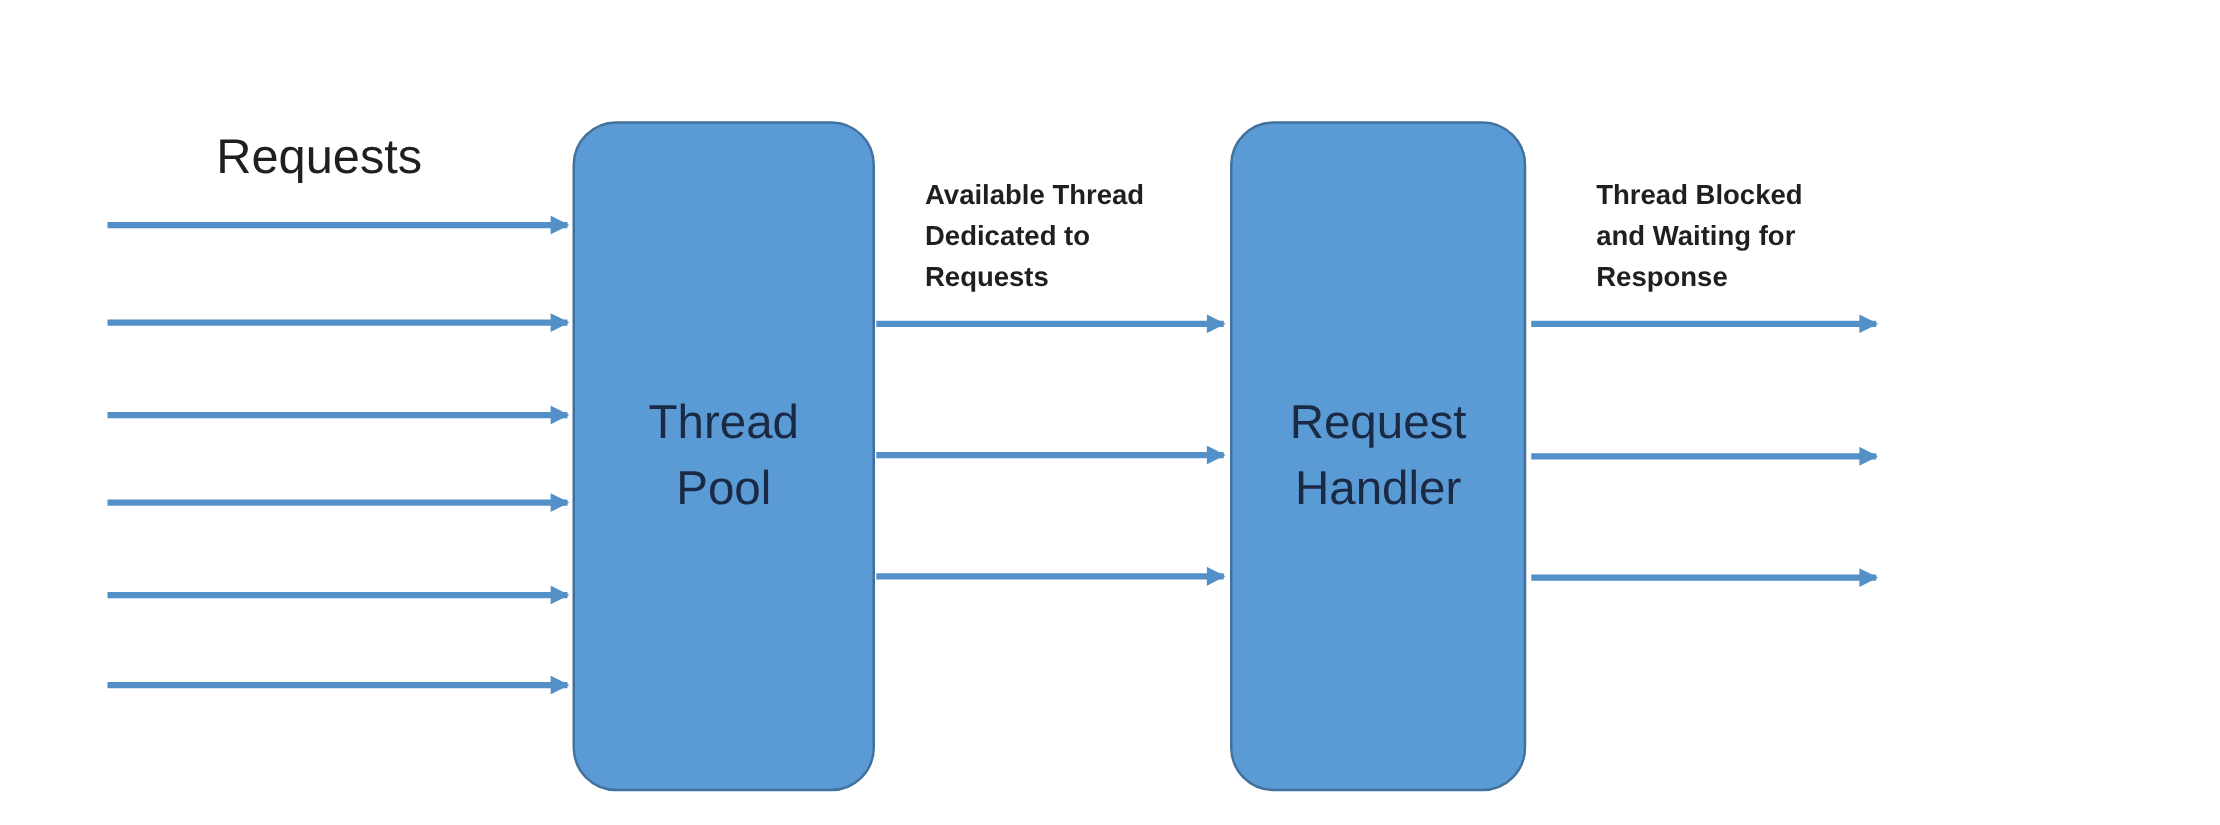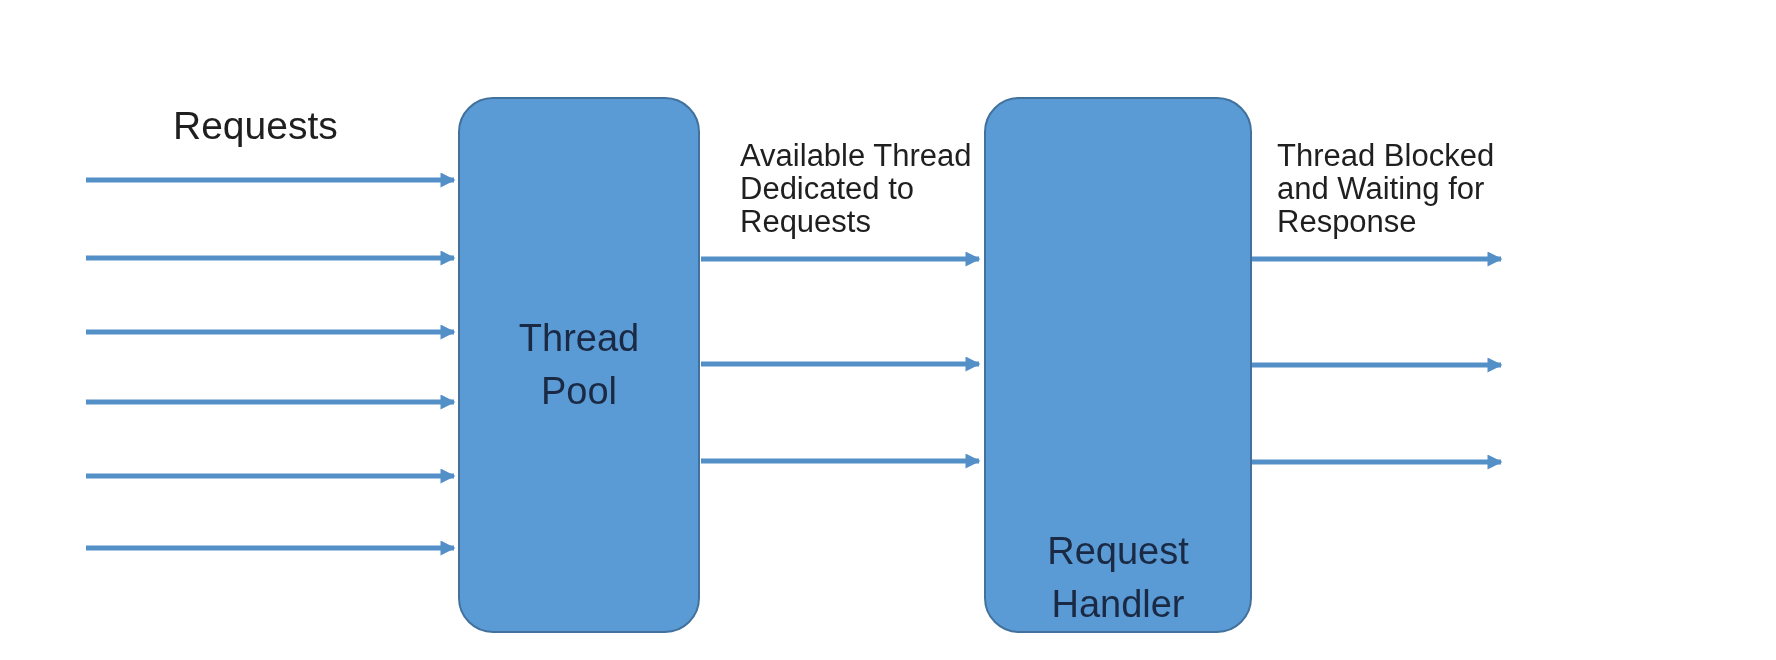--- a/index.html
+++ b/index.html
@@ -38,35 +38,35 @@
     display: flex;
     align-items: center;
     justify-content: center;
     text-align: center;
     font-size: 38px;
     line-height: 53px;
     color: var(--node-text);
     white-space: pre-line;
   }
   .node-1 { left: 416px; width: 242px; justify-content: center; }
-  .node-2 { left: 942px; width: 268px; align-items: flex-end; }
+  .node-2 { left: 942px; width: 237px; }
   .node-3 { left: 1464px; width: 243px; }
   .requests-label {
     position: absolute;
     left: 131px;
     top: 103px;
     font-size: 39px;
     line-height: 46px;
     color: var(--label-text);
   }
   .flow-label {
     position: absolute;
     top: 139px;
-    font-weight: normal;
-    font-size: 31px;
+    font-weight: bold;
+    font-size: 22px;
     line-height: 33px;
     color: var(--label-text);
     white-space: pre-line;
   }
   .flow-label-1 { left: 698px; }
   .flow-label-2 { left: 1235px; }
 </style>
 </head>
 <body>
 

